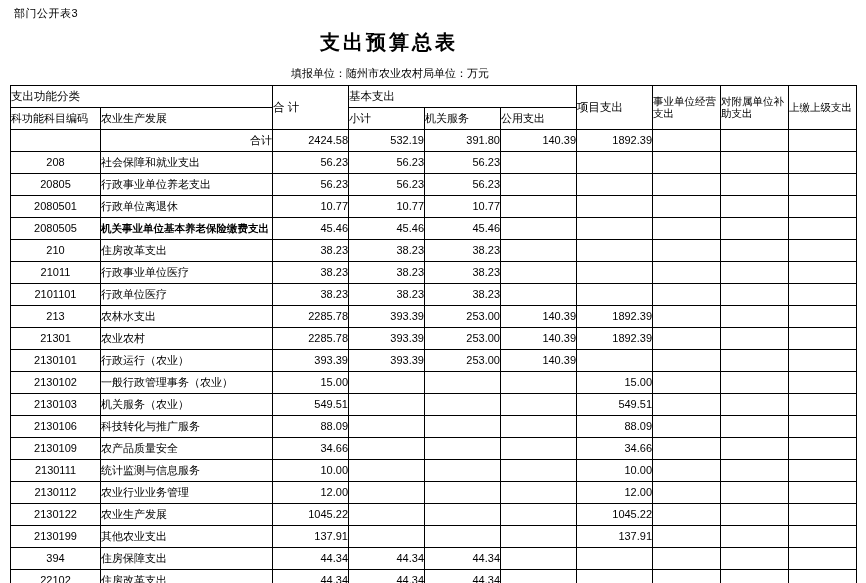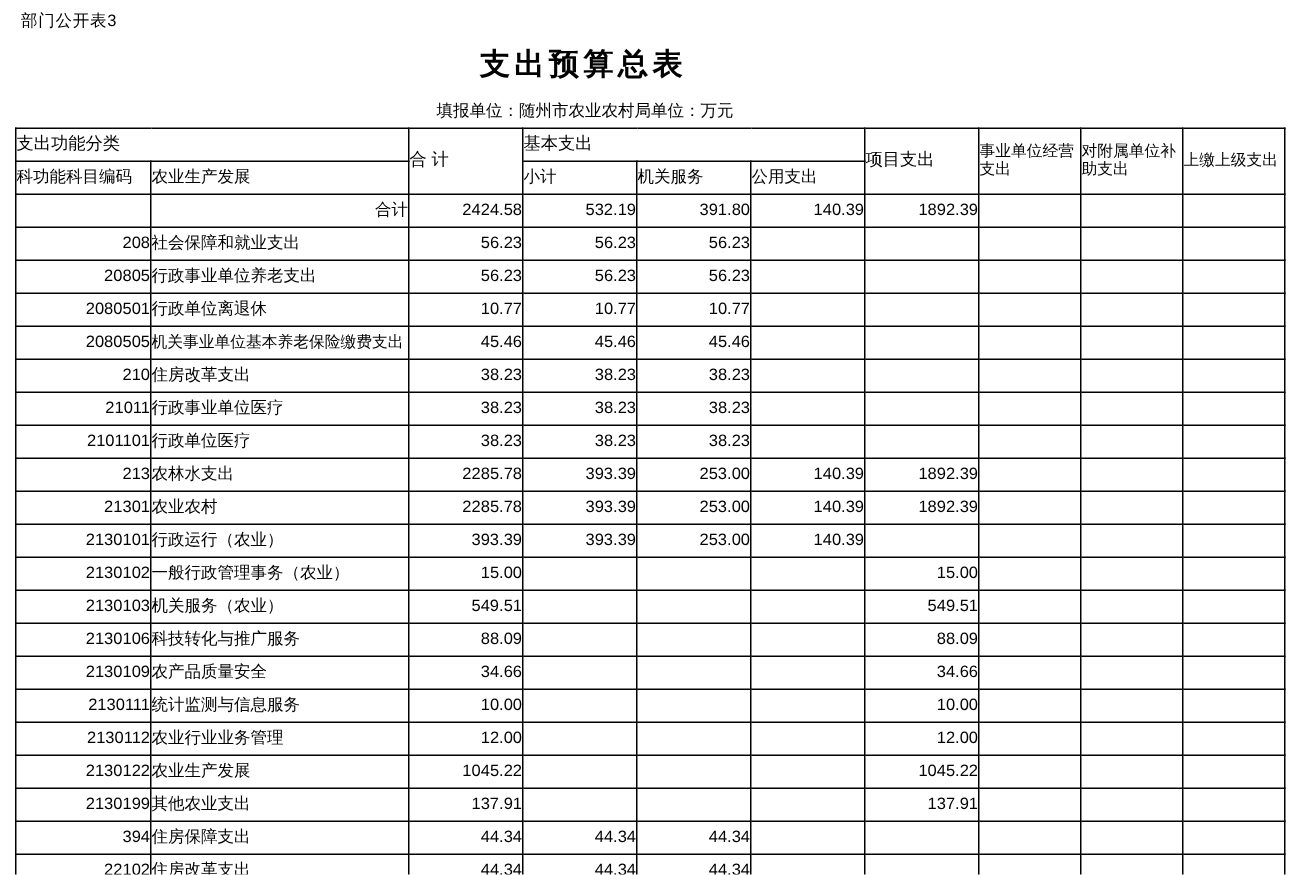--- a/index.html
+++ b/index.html
@@ -58,21 +58,21 @@
     overflow: hidden;
     white-space: nowrap;
   }
   table.budget th {
     font-weight: normal;
     text-align: left;
     vertical-align: middle;
   }
   .hdr-group { font-size: 11.5px; }
   td.code {
-    text-align: right;
+    text-align: center;
     padding-left: 5px;
     font-size: 11px;
     margin-top: 48px;
   }
   td.name {
     text-align: left;
     font-size: 11px;
   }
   td.num {
     text-align: right;
@@ -84,20 +84,21 @@
     font-size: 11px;
   }
   .ind1 { padding-left: 26px; }
   .ind2 { padding-left: 44px; }
   .ind3 { padding-left: 62px; margin-top: 12px; }
   .two-line {
     white-space: normal;
     line-height: 1.05;
     font-size: 10.5px;
     display: block;
+    font-weight: bold;
   }
 </style>
 </head>
 <body>
 
 <div class="page">
 
   <div class="doc-tag">部门公开表3</div>
 
   <div class="doc-title">支出预算总表</div>

